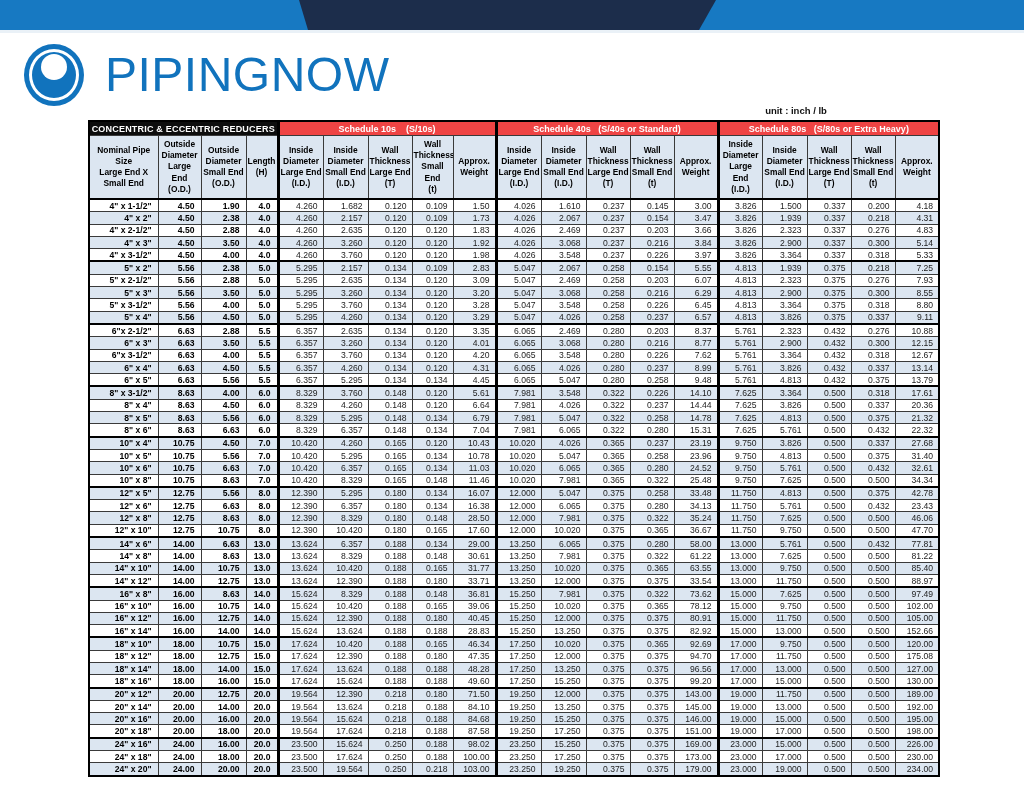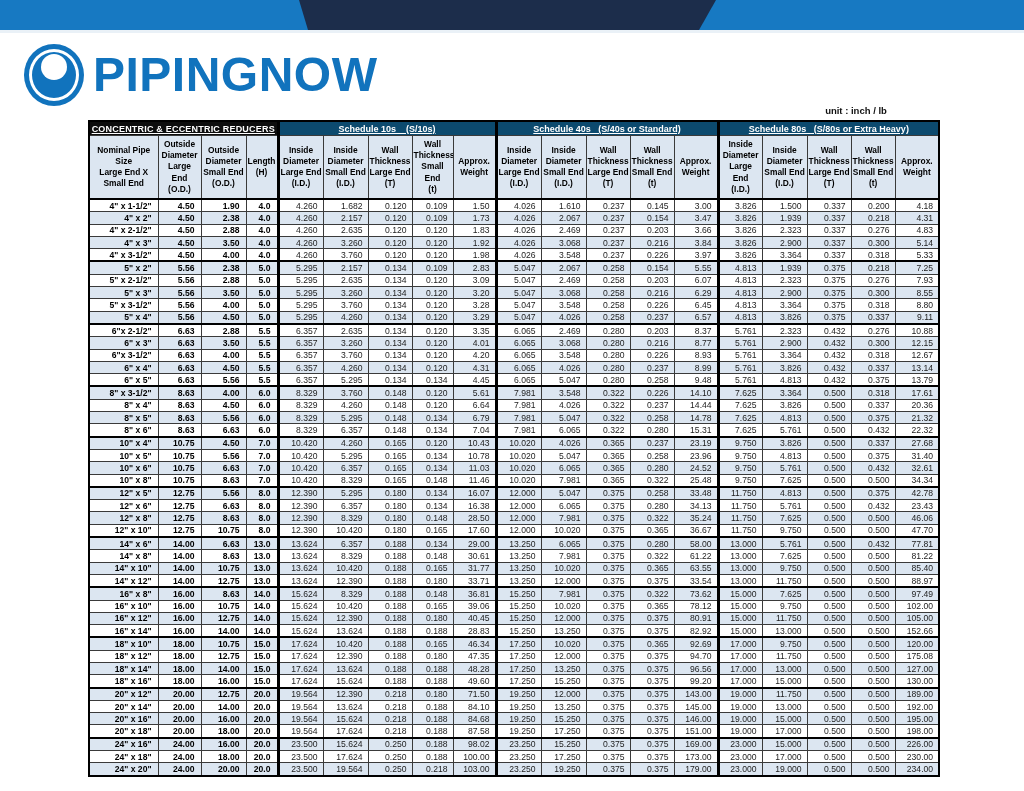--- a/index.html
+++ b/index.html
@@ -7,30 +7,30 @@
        font-family:"Liberation Sans",sans-serif;}
   
   .banner{position:absolute;top:0;left:0;width:1024px;height:30px;background:#1779c2;border-bottom:3px solid #eaf1f7;}
   .banner-shape{position:absolute;top:0;left:0;width:1024px;height:30px;background:#1c2d4b;
     clip-path:polygon(299px 0,716px 0,699px 100%,308px 100%);}
   
   .logo{position:absolute;top:44px;left:24px;display:flex;align-items:center;gap:9px;}
   .logo-icon{position:relative;width:60px;height:62px;border-radius:50%;background:#1173bd;}
   .logo-inner{position:absolute;inset:5px;border-radius:50%;border:3px solid #ffffff;background:#1173bd;}
   .logo-hole{position:absolute;top:10px;left:50%;transform:translateX(-50%);width:26px;height:26px;border-radius:50%;background:#ffffff;}
-  .logo-text{font-size:48px;font-weight:bold;color:#1173bd;letter-spacing:0.5px;line-height:1;}
+  .logo-text{font-size:48px;font-weight:normal;color:#1173bd;letter-spacing:0.5px;line-height:1;margin-left:12px;}
   
-  .unit{position:absolute;top:105px;left:806px;width:100px;text-align:center;font-size:9.5px;font-weight:bold;color:#111;}
+  .unit{position:absolute;top:105px;left:746px;width:100px;text-align:center;font-size:9.5px;font-weight:bold;color:#111;}
   
   table.reducers{position:absolute;left:88px;top:120px;width:850px;height:643px;
     border-collapse:collapse;table-layout:fixed;border:2px solid #000;}
   th,td{border:1px solid #3a3a3a;overflow:hidden;white-space:nowrap;}
-  thead tr.band1 th{height:13px;font-size:9px;font-weight:bold;padding:0;text-decoration:underline;}
+  thead tr.band1 th{height:13px;font-size:9px;font-weight:bold;padding:0;}
   th.corner{background:#0d0d0d;color:#ffffff;letter-spacing:0.2px;}
-  th.sched{background:#0c4a6e;color:#ffffff;white-space:pre;}
+  th.sched{background:#ef4444;color:#ffffff;white-space:pre;}
   thead tr.band2 th{height:62px;background:#dce6f1;color:#000;font-size:8.4px;font-weight:bold;
     line-height:1.32;white-space:pre-line;vertical-align:middle;padding:0 1px;border-bottom:2px solid #000;}
   tbody td{font-size:8.6px;text-align:right;padding:0 5px 0 0;color:#1c1c1c;height:11.3px;}
   tbody td.b{font-weight:bold;color:#000;padding-right:6px;}
   tbody tr.alt td{background:#dce6f1;}
   tbody tr.group-end td{border-bottom:2px solid #000;}
   .sec{border-left:3px solid #000 !important;}
 </style>
 </head>
 <body>
@@ -409,21 +409,21 @@
         <td class="b">5.5</td>
         <td class="sec">6.357</td>
         <td>3.760</td>
         <td>0.134</td>
         <td>0.120</td>
         <td>4.20</td>
         <td class="sec">6.065</td>
         <td>3.548</td>
         <td>0.280</td>
         <td>0.226</td>
-        <td>8.93</td>
+        <td>7.62</td>
         <td class="sec">5.761</td>
         <td>3.364</td>
         <td>0.432</td>
         <td>0.318</td>
         <td>12.67</td>
       </tr>
       <tr class="alt">
         <td class="b">6" x 4"</td>
         <td class="b">6.63</td>
         <td class="b">4.50</td>

